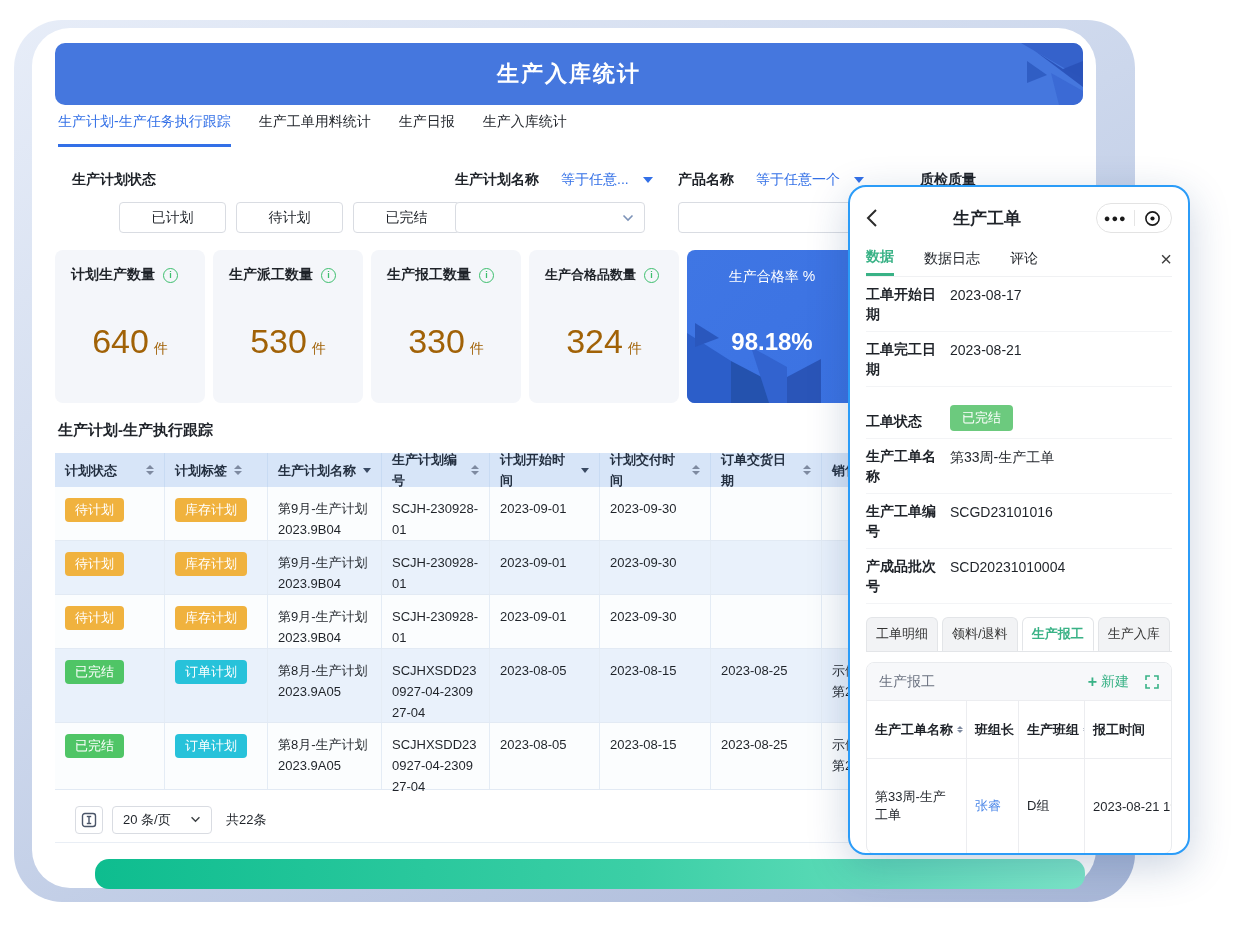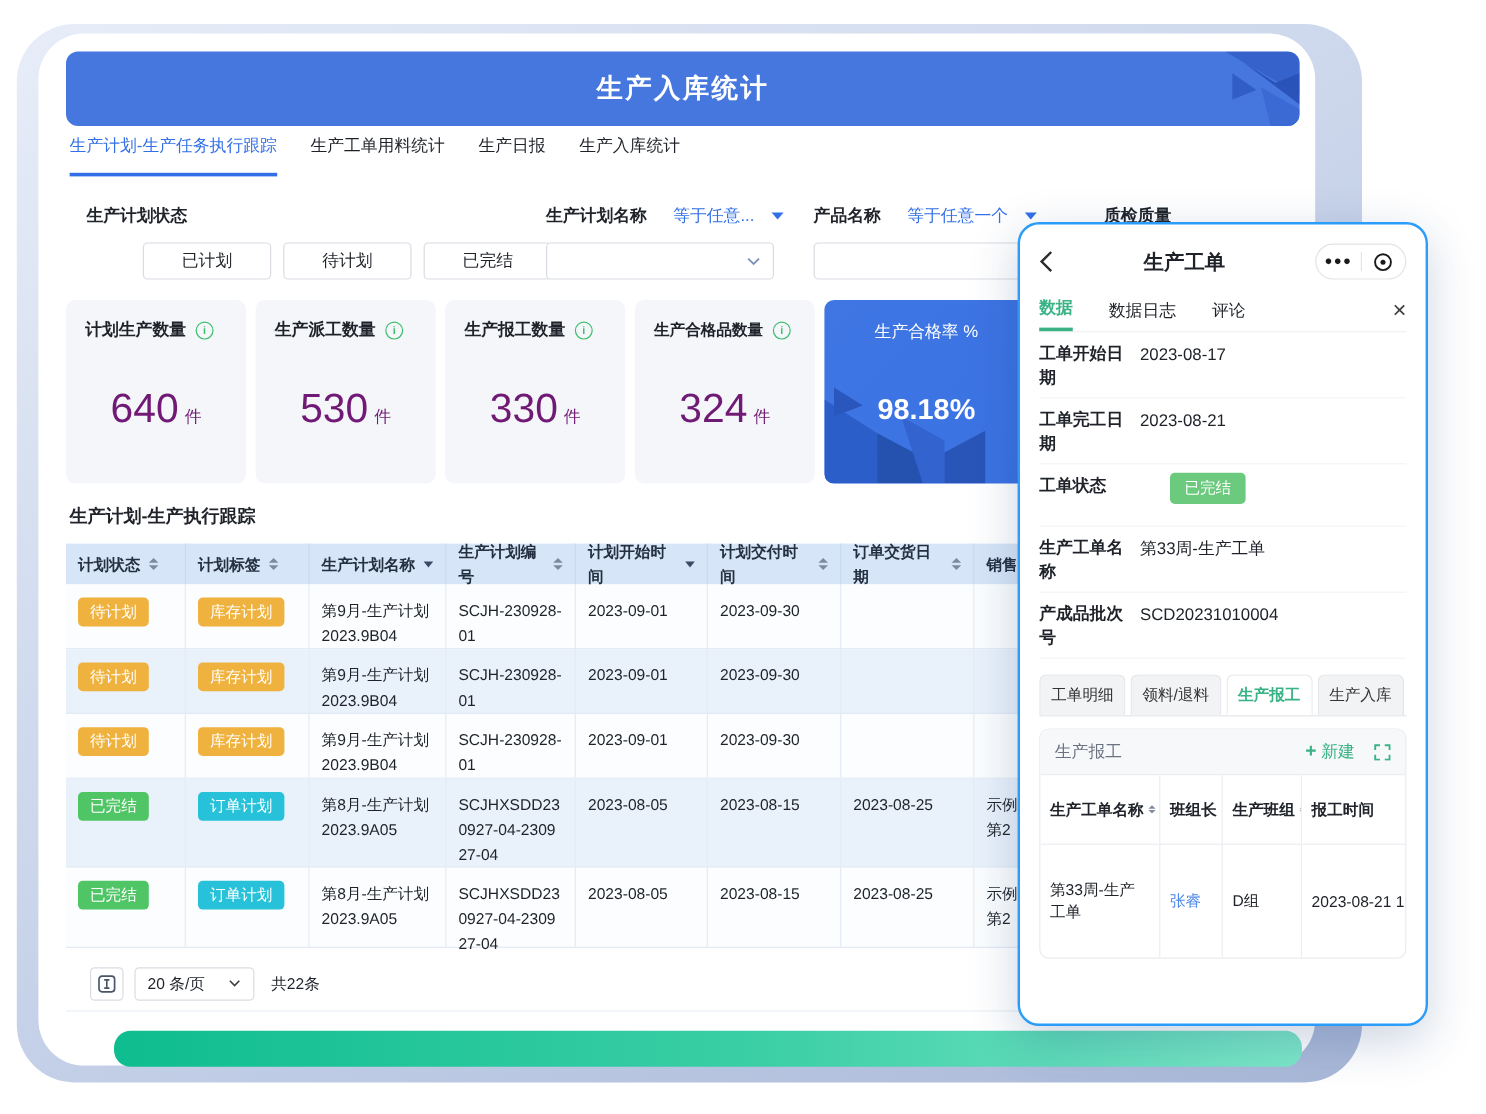--- a/index.html
+++ b/index.html
@@ -37,41 +37,41 @@
            display:flex; align-items:center; justify-content:center; font-size:14px; cursor:pointer; }
   .select-box { position:absolute; top:202px; height:31px; border:1px solid #d9dce2; border-radius:4px;
            background:#fff; display:flex; align-items:center; justify-content:flex-end; padding:0 10px; }
 
   
   .card { position:absolute; top:250px; height:153px; width:150px; background:#f4f6fa; border-radius:8px; padding:16px; }
   .card-label-row { display:flex; align-items:center; gap:8px; }
   .card-label { font-size:14px; font-weight:600; color:#1f2329; white-space:nowrap; }
   .info-icon { width:15px; height:15px; border:1.3px solid #3dbf6e; border-radius:50%; color:#3dbf6e;
            font-size:9px; font-weight:700; display:inline-flex; align-items:center; justify-content:center; flex:0 0 auto; }
-  .card-value { margin-top:38px; text-align:center; color:#701a75; }
+  .card-value { margin-top:38px; text-align:center; color:#a16207; }
   .card-num { font-size:34px; font-weight:500; }
   .card-unit { font-size:14px; margin-left:5px; }
   .card.highlight { left:687px; width:170px; background:linear-gradient(135deg,#3f76e4,#3b72e2); overflow:hidden; }
   .hl-label { text-align:center; color:#fff; font-size:14px; margin-top:2px; position:relative; z-index:2; }
   .hl-value { text-align:center; color:#fff; font-size:24px; font-weight:600; margin-top:42px; position:relative; z-index:2; }
   .card-deco { position:absolute; left:0; bottom:0; z-index:1; }
 
   
   .section-title { position:absolute; left:58px; top:421px; font-size:15px; font-weight:700; }
   .data-table { position:absolute; left:55px; top:453px; width:1028px; font-size:13px; }
   .t-head { display:flex; background:#d7e5f8; height:34px; }
   .t-head .cell { display:flex; align-items:center; font-weight:600; color:#243041; border-right:1px solid #c8dbf3; }
   .t-head .cell:last-child { border-right:none; }
   .t-row { display:flex; border-bottom:1px solid #e2eaf4; }
   .t-row.odd { background:#fbfdfe; }
   .t-row.even { background:#e9f1fb; }
   .cell { padding:11px 10px; line-height:21px; word-break:break-all; }
   .t-row .cell { border-right:1px solid #e4ecf5; }
   .t-row .cell:last-child { border-right:none; }
-  .c0{width:100px;} .c1{width:103px;} .c2{width:114px;} .c3{width:108px;}
+  .c0{width:110px;justify-content:space-between;} .c1{width:103px;} .c2{width:114px;} .c3{width:108px;}
   .c4{width:110px;} .c5{width:111px;} .c6{width:111px;} .c7{flex:1;}
   .r1{height:54px;} .r4{height:74px;} .r5{height:67px;}
   .badge { display:inline-block; padding:3px 10px; border-radius:4px; color:#fff; font-size:13px; line-height:18px; white-space:nowrap; }
   .badge.yellow { background:#f0b23e; }
   .badge.green  { background:#4fc566; }
   .badge.cyan   { background:#27c2da; }
   .sort { display:inline-flex; flex-direction:column; gap:2px; margin-left:7px; }
   .sort b { width:0; height:0; border-left:4px solid transparent; border-right:4px solid transparent; }
   .sort .up { border-bottom:4px solid #7e8aa0; }
   .sort .dn { border-top:4px solid #7e8aa0; }
@@ -99,21 +99,21 @@
   .capsule .divider { width:1px; height:16px; background:#e5e5e5; }
   .capsule .target { flex:1; display:flex; justify-content:center; }
   .panel-tabs { display:flex; align-items:center; gap:30px; height:36px; border-bottom:1px solid #f0f1f3; }
   .p-tab { font-size:14px; color:#1f2329; height:100%; display:flex; align-items:center; cursor:pointer; }
   .p-tab.active { color:#39b286; border-bottom:3px solid #39b286; font-weight:600; }
   .p-close { margin-left:auto; font-size:20px; color:#404040; cursor:pointer; line-height:1; }
   .p-field { display:flex; padding:7px 0; border-bottom:1px solid #f3f4f6; }
   .p-field .lab { width:74px; font-size:14px; font-weight:700; line-height:20px; }
   .p-field .val { margin-left:10px; font-size:14px; line-height:20px; padding-top:1px; }
   .p-field .badge { margin-left:10px; background:#6cca7e; padding:4px 12px; }
-  .p-field.tall { align-items:flex-start; min-height:52px;gap:25px; }
+  .p-field.tall { align-items:flex-end; min-height:52px; }
   .subtabs { display:flex; gap:4px; margin-top:13px; border-bottom:1px solid #e3e5e8; }
   .subtab { height:34px; line-height:32px; padding:0 9px; background:#f2f3f5; border:1px solid #e3e5e8;
            border-bottom:none; border-radius:6px 6px 0 0; font-size:13px; color:#333; cursor:pointer; white-space:nowrap; }
   .subtab.active { background:#fff; color:#39b286; margin-bottom:-1px; border-bottom:1px solid #fff; font-weight:600; }
   .subcard { margin-top:10px; border:1px solid #e9ebee; border-radius:8px; overflow:hidden; height:192px; }
   .subcard-toolbar { height:38px; background:#f7f8fa; border-bottom:1px solid #ecedf0;
            display:flex; align-items:center; padding:0 12px; }
   .subcard-title { flex:1; font-size:14px; color:#6b7280; }
   .new-btn { color:#39b286; font-size:14px; display:flex; align-items:center; gap:4px; cursor:pointer; }
   .new-btn .plus { font-size:16px; font-weight:600; line-height:1; }
@@ -404,20 +404,24 @@
       </div>
       <div class="p-field tall">
         <div class="lab">工单状态</div>
         <span class="badge">已完结</span>
       </div>
       <div class="p-field">
         <div class="lab">生产工单名称</div>
         <div class="val">第33周-生产工单</div>
       </div>
       <div class="p-field">
+        <div class="lab">生产工单编号</div>
+        <div class="val">SCGD23101016</div>
+      </div>
+      <div class="p-field">
         <div class="lab">产成品批次号</div>
         <div class="val">SCD20231010004</div>
       </div>
     </div>
 
     <div class="subtabs">
       <div class="subtab">工单明细</div>
       <div class="subtab">领料/退料</div>
       <div class="subtab active">生产报工</div>
       <div class="subtab">生产入库</div>

